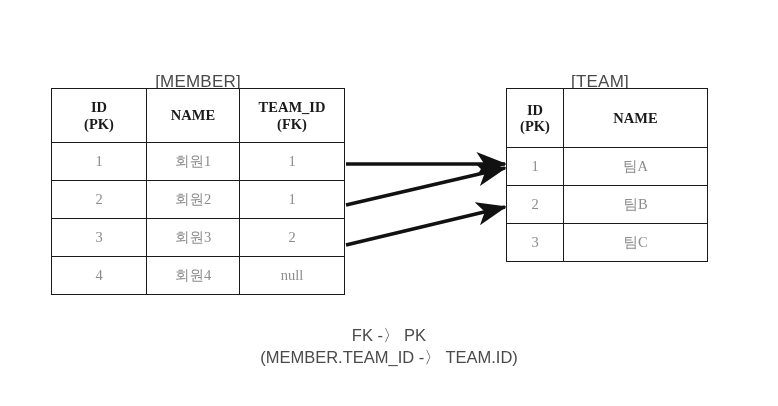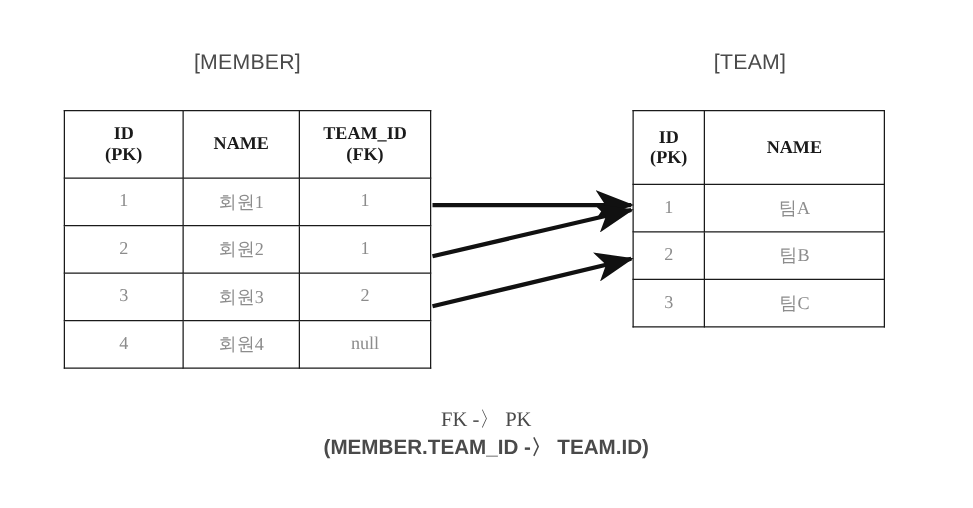--- a/index.html
+++ b/index.html
@@ -18,20 +18,21 @@
     overflow: hidden;
   }
 
   .table-title {
     position: absolute;
     font-size: 17px;
     color: #4a4a4a;
     letter-spacing: 0.2px;
     white-space: nowrap;
     text-align: center;
+    margin-top: 32px;
   }
   #member-title { left: 118px; top: 40px; width: 160px; }
   #team-title   { left: 530px; top: 40px; width: 140px; }
 
   .db-table {
     position: absolute;
     border-collapse: collapse;
     table-layout: fixed;
     background: #ffffff;
     font-family: Liberation Serif, serif;
@@ -86,22 +87,22 @@
 
   .caption {
     position: absolute;
     left: 0;
     width: 778px;
     text-align: center;
     font-size: 16.5px;
     color: #4a4a4a;
     white-space: nowrap;
   }
-  #caption-line1 { top: 325px; font-family: Liberation Serif, serif; }
-  #caption-line2 { top: 347px; font-weight: bold; }
+  #caption-line1 { top: 325px; }
+  #caption-line2 { top: 347px; }
 </style>
 </head>
 <body>
 
 <div id="canvas">
 
   <div id="member-title" class="table-title">[MEMBER]</div>
 
   <table id="member-table" class="db-table">
     <colgroup>

